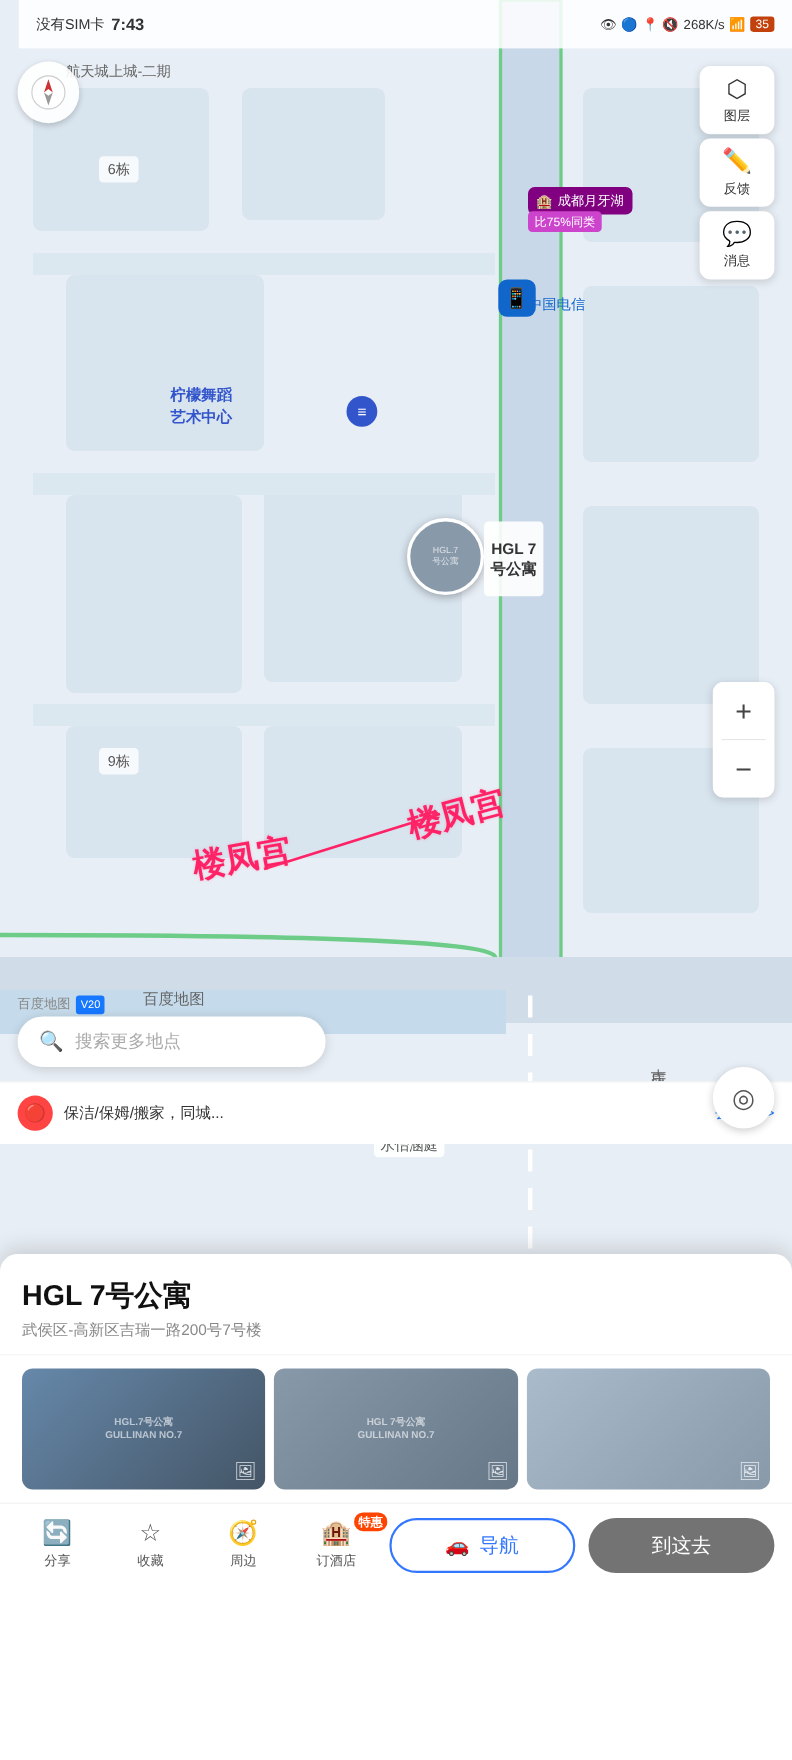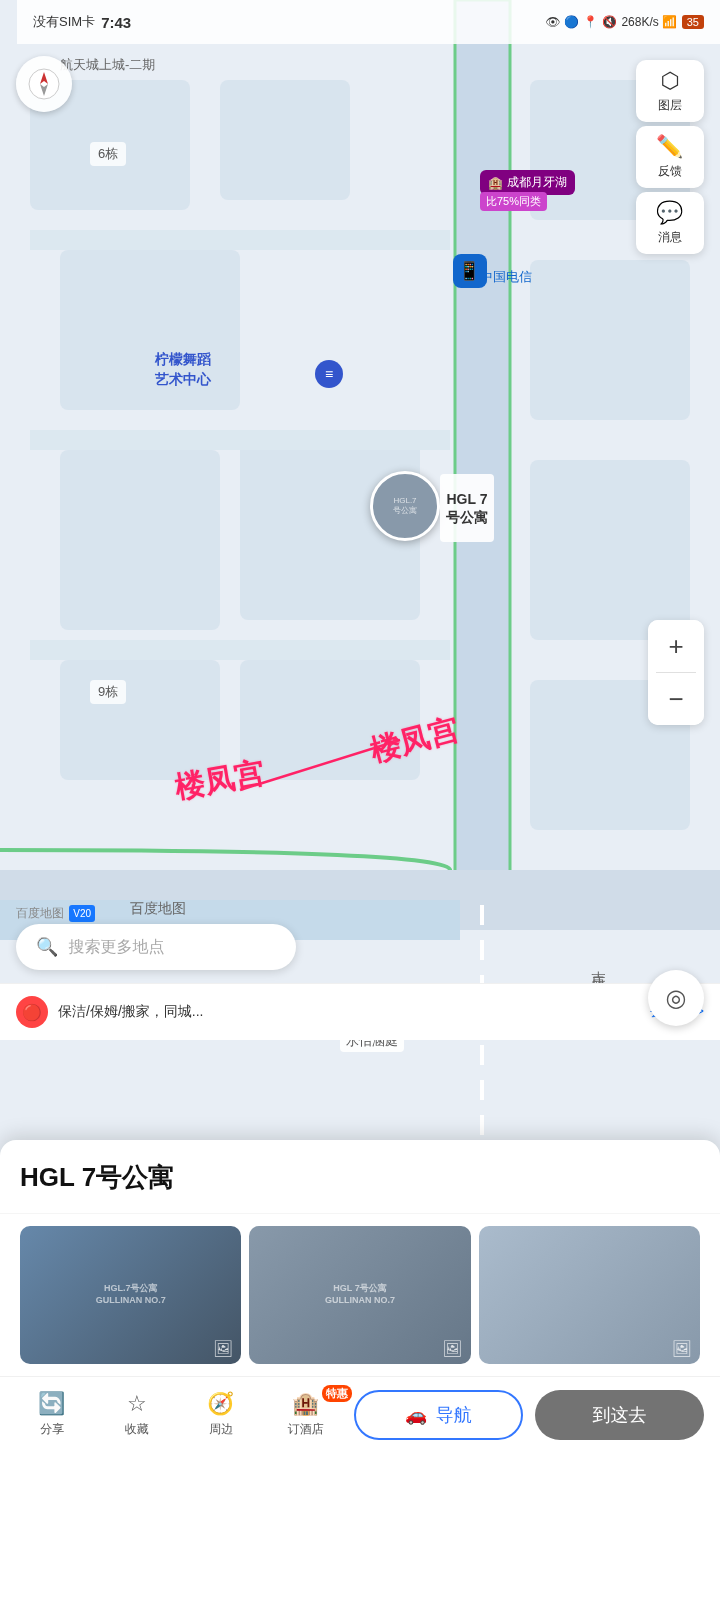--- a/index.html
+++ b/index.html
@@ -177,21 +177,21 @@
     .place-address {
       font-size: 14px; color: #888;
     }
 
     
     .photos-row {
       display: flex; gap: 8px; padding: 12px 20px;
       overflow: hidden;
     }
     .photo-item {
-      flex: 1; height: 138px; border-radius: 10px; background: #ccbbaa;
+      flex: 1; height: 110px; border-radius: 10px; background: #ccbbaa;
       position: relative; overflow: hidden;
     }
     .photo-item:nth-child(1) { background: linear-gradient(135deg, #6688aa, #445566); }
     .photo-item:nth-child(2) { background: linear-gradient(135deg, #8899aa, #667788); }
     .photo-item:nth-child(3) { background: linear-gradient(135deg, #aabbcc, #8899aa); }
     .photo-placeholder {
       position: absolute; bottom: 6px; right: 8px;
       color: rgba(255,255,255,0.8); font-size: 16px;
     }
     
@@ -395,20 +395,21 @@
   <div class="ad-banner">
     <div class="ad-icon">🔴</div>
     <span class="ad-text">保洁/保姆/搬家，同城...</span>
     <span class="ad-link">去查看 &gt;</span>
   </div>
 </div>
 
 <div class="bottom-sheet" style="top: 1140px;">
   <div class="place-header">
     <div class="place-name">HGL 7号公寓</div>
+    <div class="place-address">武侯区-高新区吉瑞一路200号7号楼</div>
   </div>
 
   <div class="photos-row">
     <div class="photo-item">
       <div class="photo-text">HGL.7号公寓<br>GULLINAN NO.7</div>
       <span class="photo-placeholder">🖼</span>
     </div>
     <div class="photo-item">
       <div class="photo-text">HGL 7号公寓<br>GULLINAN NO.7</div>
       <span class="photo-placeholder">🖼</span>

